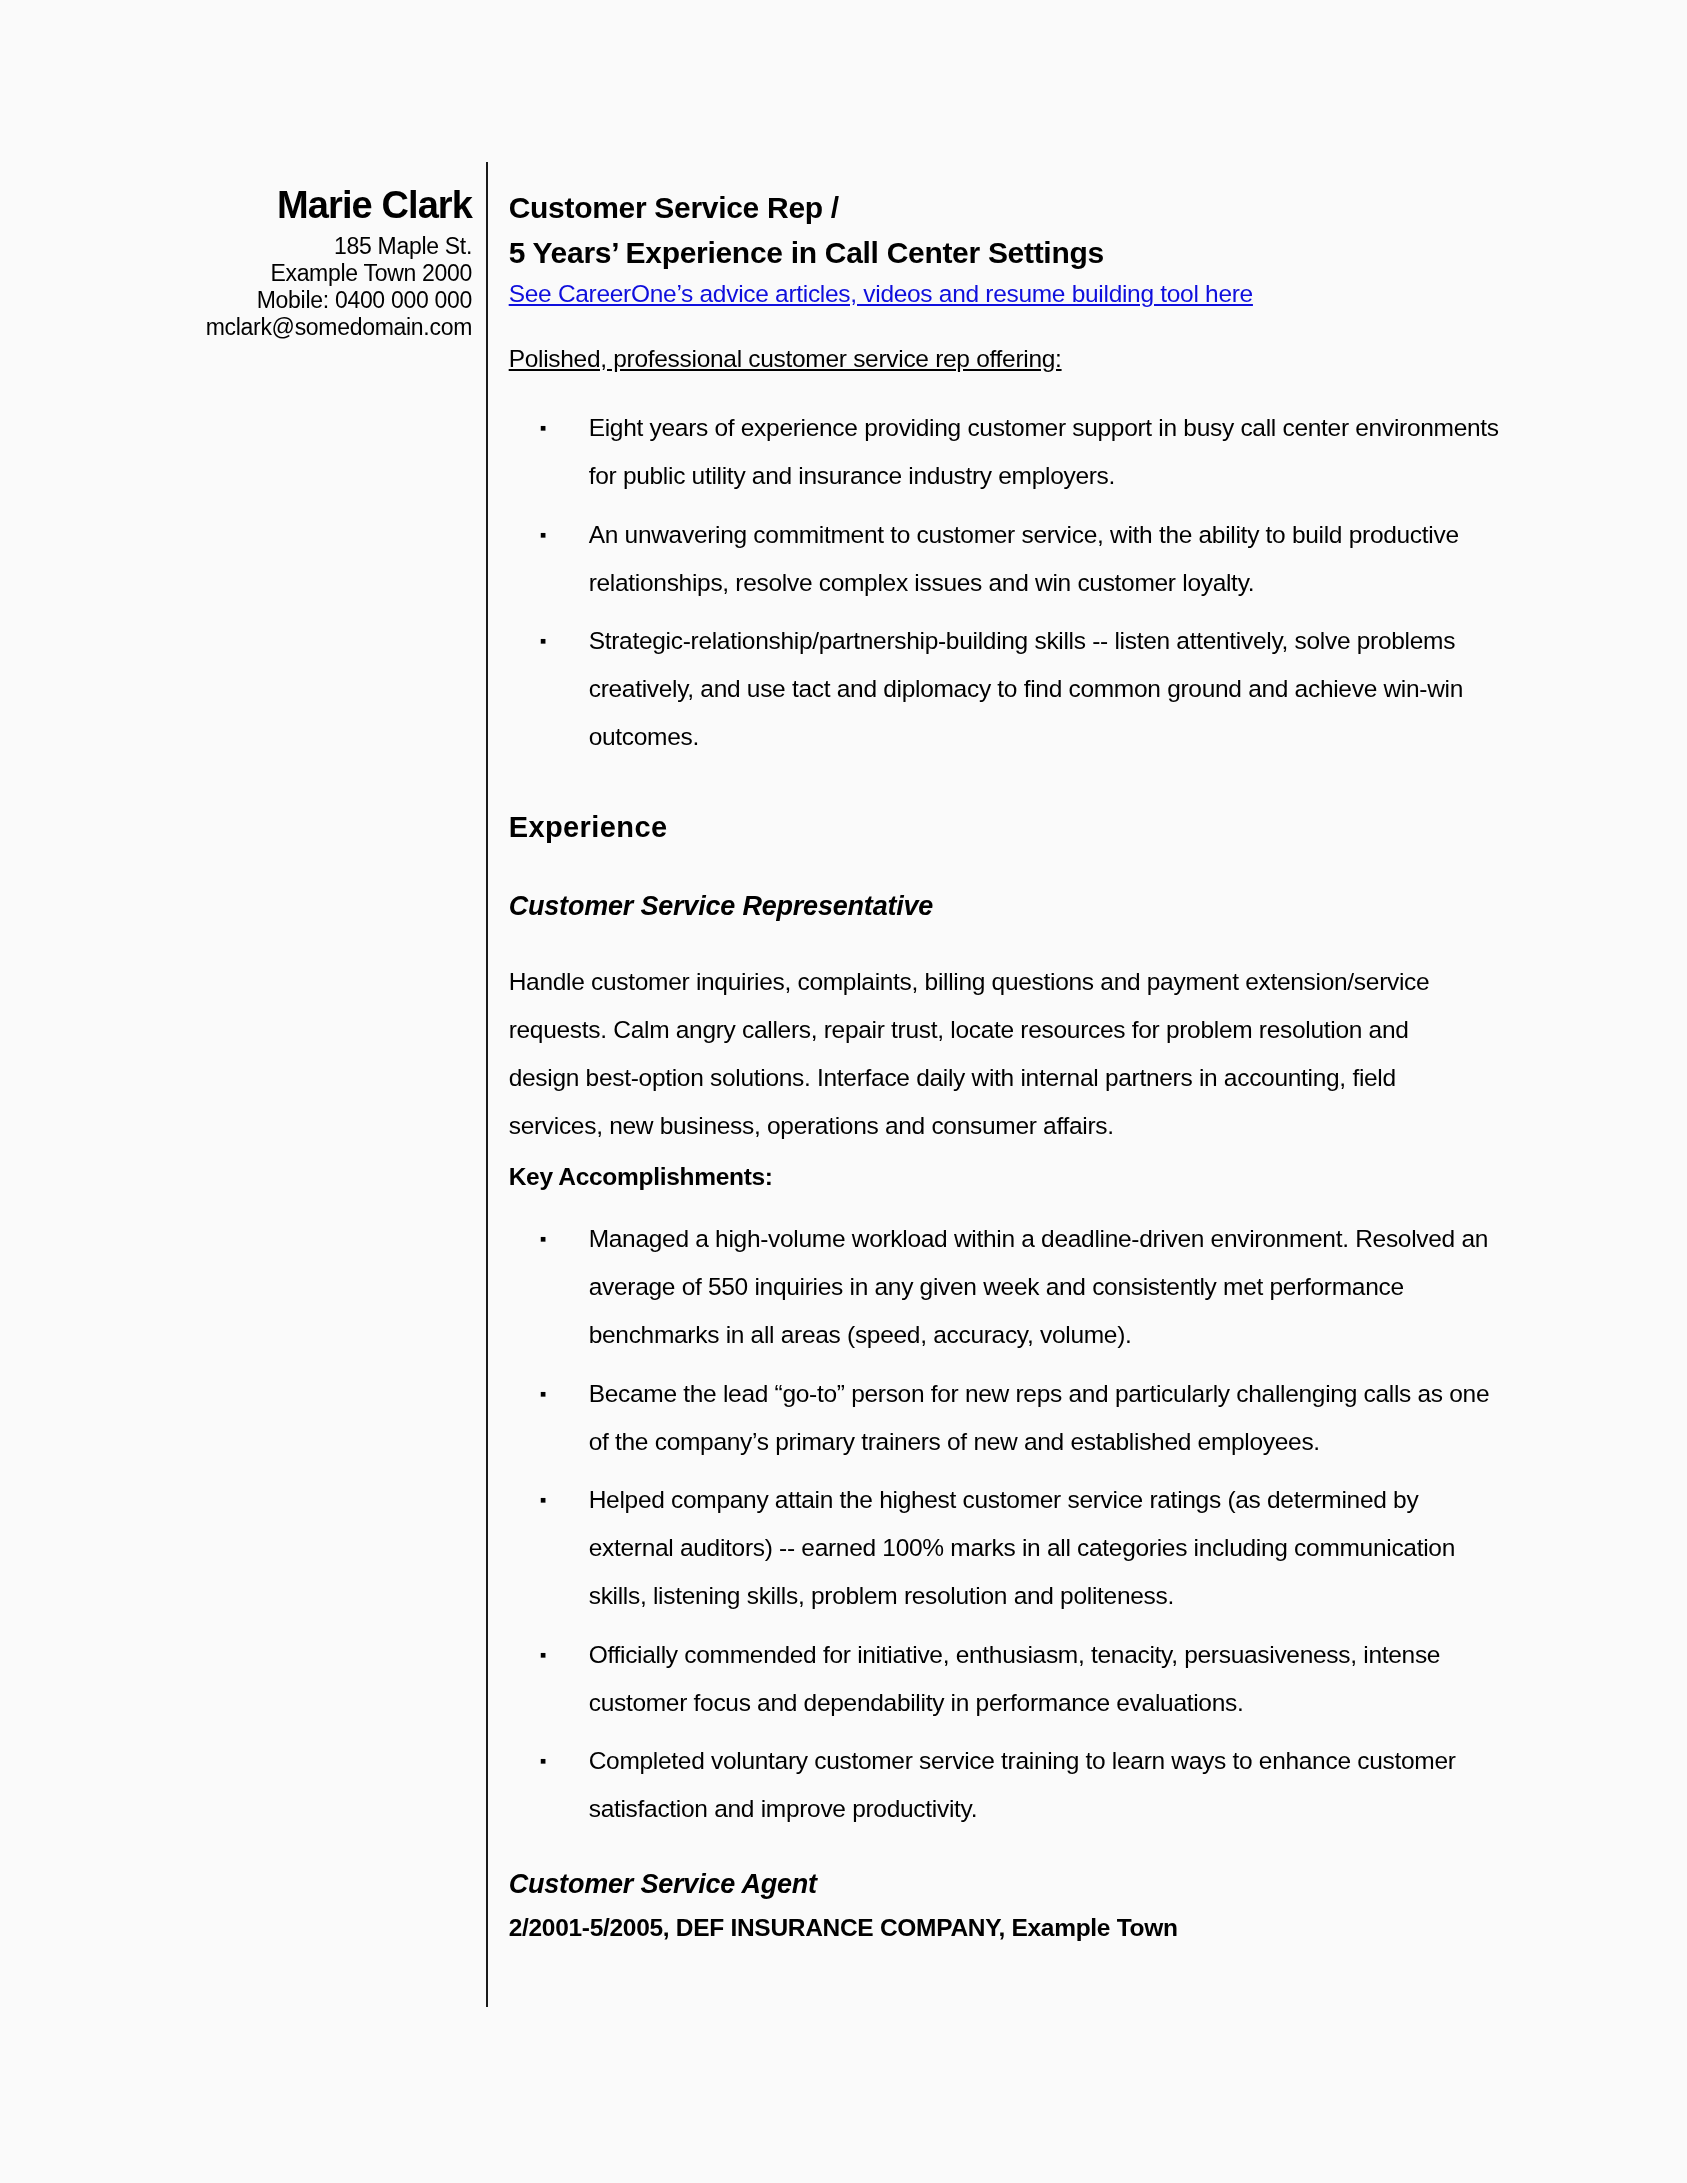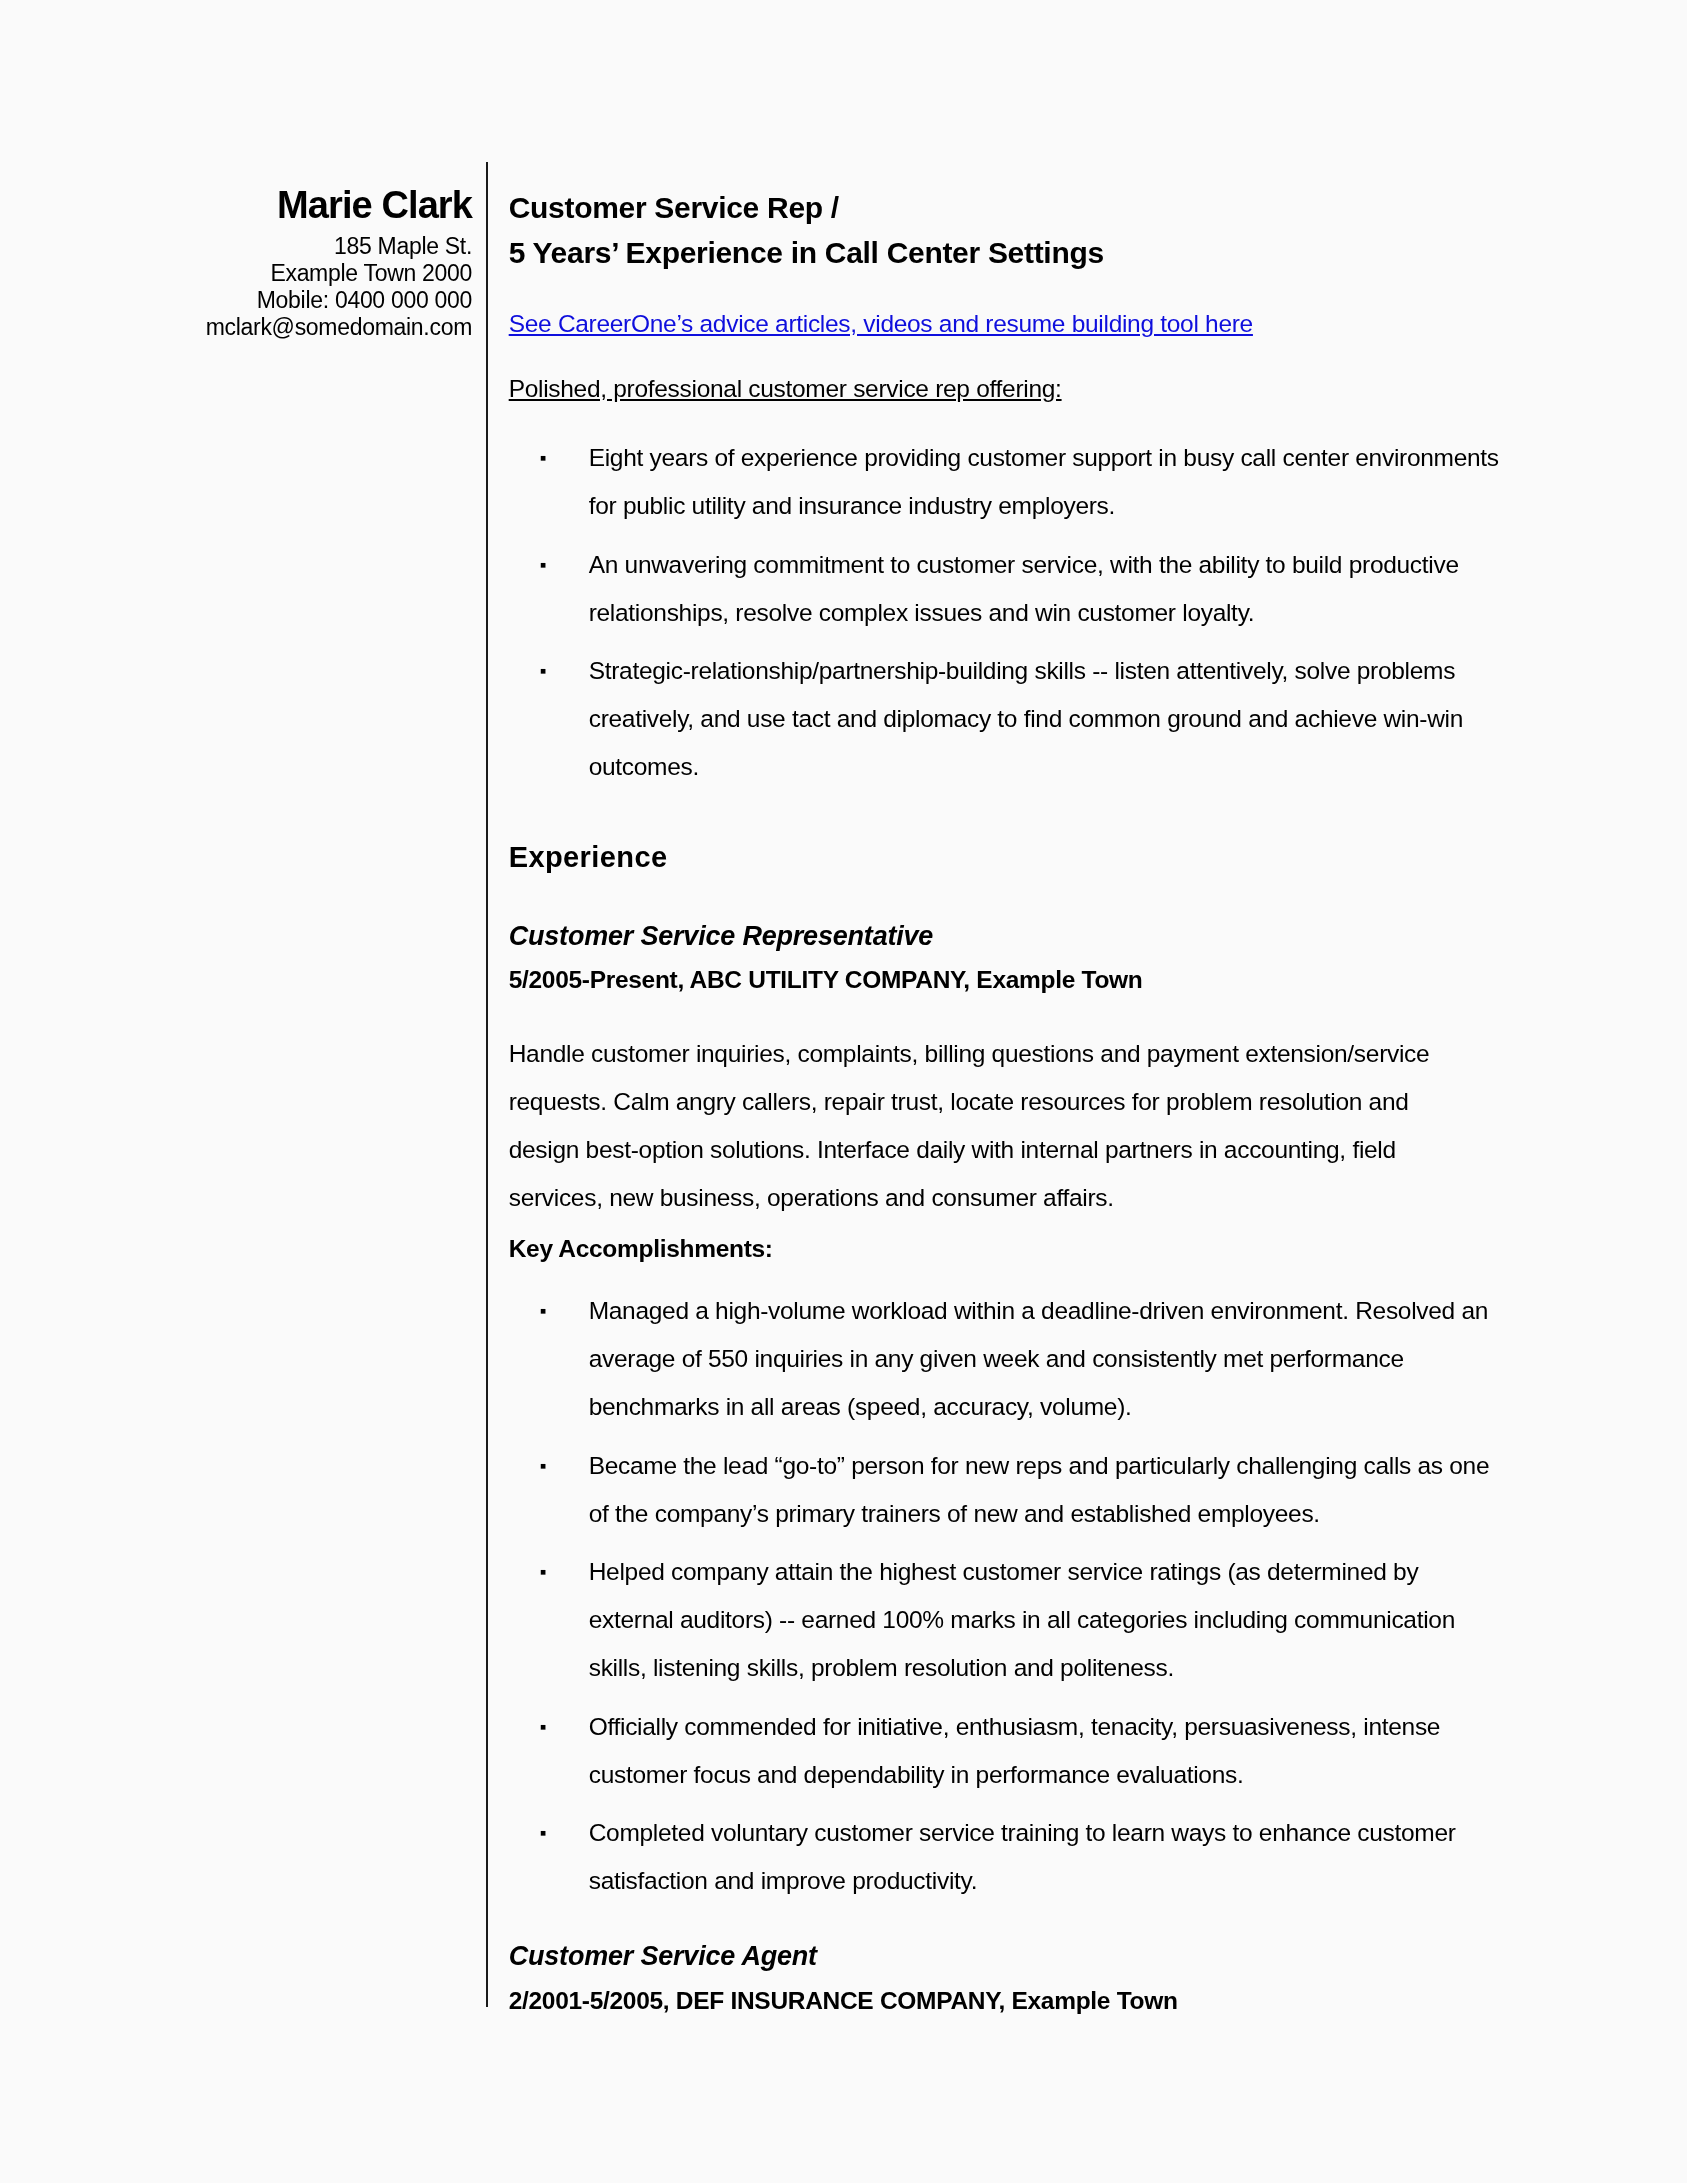--- a/index.html
+++ b/index.html
@@ -53,21 +53,21 @@
   }
   .resume-title {
     font-size: 30px;
     font-weight: bold;
     line-height: 45px;
     letter-spacing: -0.3px;
     margin: 0;
   }
   .career-link {
     display: inline-block;
-    margin-top: 34px;
+    margin-top: 4px;
     font-size: 24.5px;
     line-height: 30px;
     color: #0f0fdd;
     text-decoration: underline;
     letter-spacing: -0.3px;
     cursor: pointer;
   }
   .intro {
     margin-top: 35px;
     font-size: 24.5px;
@@ -176,21 +176,20 @@
       </li>
       <li>
         <span class="marker">▪</span>
         <span class="btext">Strategic-relationship/partnership-building skills -- listen attentively, solve problems creatively, and use tact and diplomacy to find common ground and achieve win-win outcomes.</span>
       </li>
     </ul>
 
     <h2 class="section-heading">Experience</h2>
 
     <h3 class="job-title">Customer Service Representative</h3>
-    <div class="job-meta">5/2005-Present, ABC UTILITY COMPANY, Example Town</div>
 
     <p class="job-desc">Handle customer inquiries, complaints, billing questions and payment extension/service requests. Calm angry callers, repair trust, locate resources for problem resolution and design best-option solutions. Interface daily with internal partners in accounting, field services, new business, operations and consumer affairs.</p>
 
     <div class="ka-heading">Key Accomplishments:</div>
 
     <ul class="bullets ka">
       <li>
         <span class="marker">▪</span>
         <span class="btext">Managed a high-volume workload within a deadline-driven environment. Resolved an average of 550 inquiries in any given week and consistently met performance benchmarks in all areas (speed, accuracy, volume).</span>
       </li>

